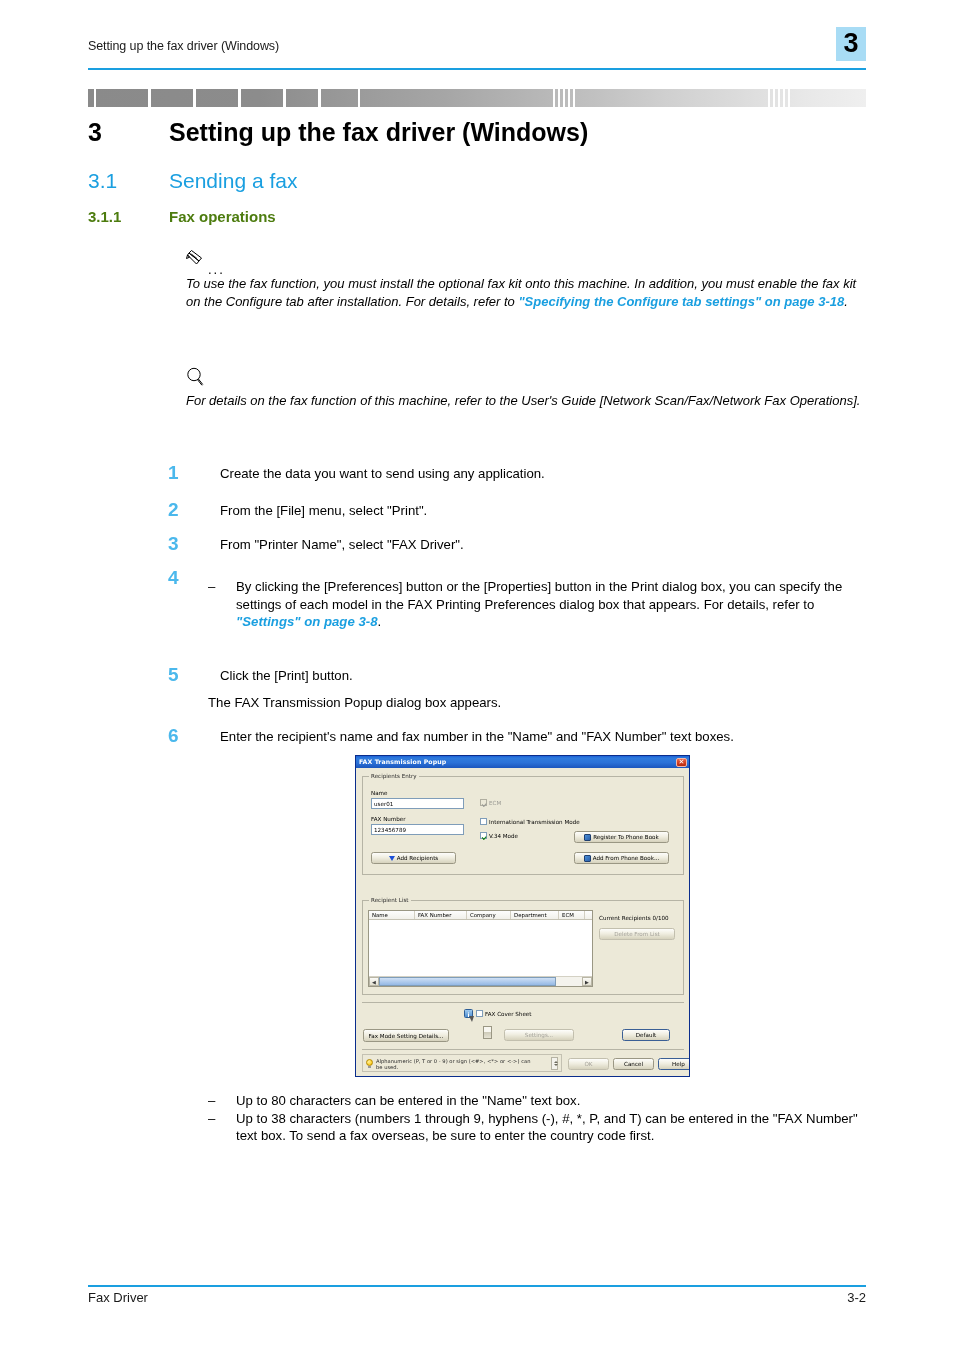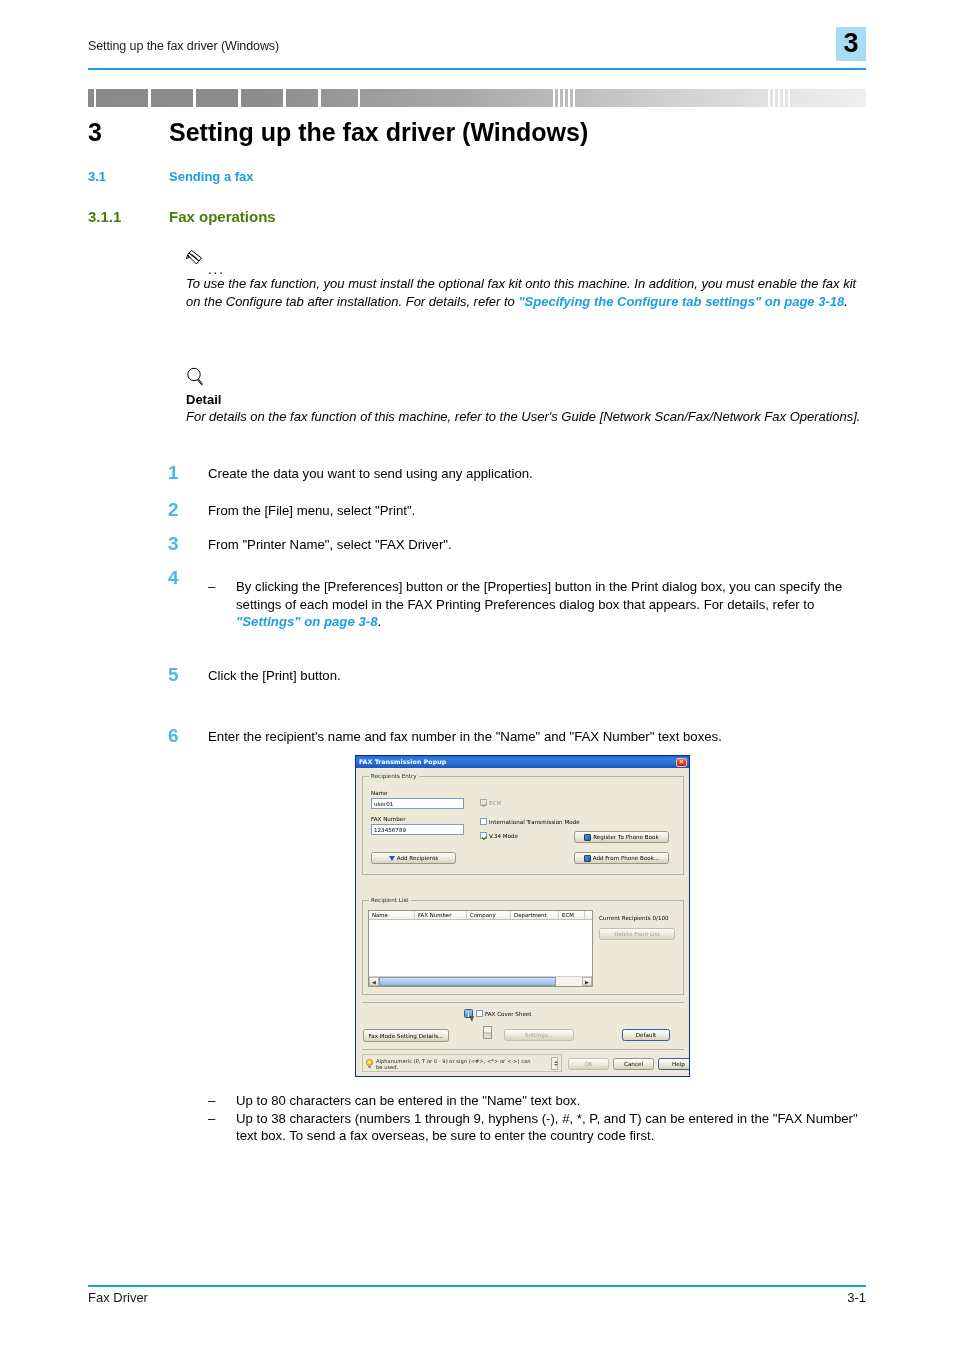--- a/index.html
+++ b/index.html
@@ -63,21 +63,21 @@
     position: absolute;
     left: 88px; top: 118px; width: 780px;
     font-size: 25px; font-weight: bold;
     color: #000;
   }
   .h1-num { display: inline-block; width: 81px; }
 
   .h2-row {
     position: absolute;
     left: 88px; top: 169px; width: 780px;
-    font-size: 13px; font-weight: bold;
+    font-size: 21px; font-weight: normal;
     color: #1a9fe0;
   }
   .h2-num { display: inline-block; width: 81px; }
 
   .h3-row {
     position: absolute;
     left: 88px; top: 208px; width: 780px;
     font-size: 15px; font-weight: bold;
     color: #4d7c0f;
   }
@@ -121,21 +121,21 @@
     width: 700px;
   }
   .step-num {
     position: absolute;
     left: 0; top: -3px;
     width: 24px;
     font-size: 19px; font-weight: bold;
     color: #4bb8ec;
   }
   .step-body {
-    margin-left: 40px;
+    margin-left: 52px;
     font-size: 13.2px;
     line-height: 17.5px;
     color: #000;
   }
   .step-sub {
     margin-left: 40px;
     margin-top: 8px;
     position: relative;
     font-size: 13.2px;
     line-height: 17.5px;
@@ -513,21 +513,20 @@
 </div>
 
 <div class="note" id="detail-note">
   <div class="note-icon">
     <svg width="26" height="22" viewBox="0 0 26 22">
       <circle cx="8" cy="7.5" r="6.2" fill="none" stroke="#000" stroke-width="1"></circle>
       <path d="M12.4 12 L16.8 17.5" stroke="#000" stroke-width="1" fill="none"></path>
       <path d="M11.6 12.8 L16 18.3" stroke="#000" stroke-width="1" fill="none"></path>
     </svg>
   </div>
-  <div class="note-title">Detail</div>
   <div class="note-body">For details on the fax function of this machine, refer to the User's Guide [Network Scan/Fax/Network Fax Operations].</div>
 </div>
 
 <div class="step" id="step-1">
   <div class="step-num">1</div>
   <div class="step-body">Create the data you want to send using any application.</div>
 </div>
 
 <div class="step" id="step-2">
   <div class="step-num">2</div>
@@ -543,20 +542,21 @@
   <div class="step-num">4</div>
   <div class="step-sub">
     <span class="dash">–</span>
     <span class="sub-text"><span>By clicking the [Preferences] button or the [Properties] button in the Print dialog box, you can specify the settings of each model in the FAX Printing Preferences dialog box that appears. For details, refer to </span><span class="xref">"Settings" on page 3-8</span><span>.</span></span>
   </div>
 </div>
 
 <div class="step" id="step-5">
   <div class="step-num">5</div>
   <div class="step-body">Click the [Print] button.</div>
+  <div class="step-extra">The FAX Transmission Popup dialog box appears.</div>
 </div>
 
 <div class="step" id="step-6">
   <div class="step-num">6</div>
   <div class="step-body">Enter the recipient's name and fax number in the "Name" and "FAX Number" text boxes.</div>
 </div>
 
 <div class="dlg">
 
   <div class="dlg-title">
@@ -682,13 +682,13 @@
     <span class="bullet-text">Up to 80 characters can be entered in the "Name" text box.</span>
   </div>
   <div class="bullet">
     <span class="dash">–</span>
     <span class="bullet-text">Up to 38 characters (numbers 1 through 9, hyphens (-), #, *, P, and T) can be entered in the "FAX Number" text box. To send a fax overseas, be sure to enter the country code first.</span>
   </div>
 </div>
 
 <div class="footer-rule"></div>
 <div class="footer-left">Fax Driver</div>
-<div class="footer-right">3-1</div>
+<div class="footer-right">3-2</div>
 
 </body></html>

